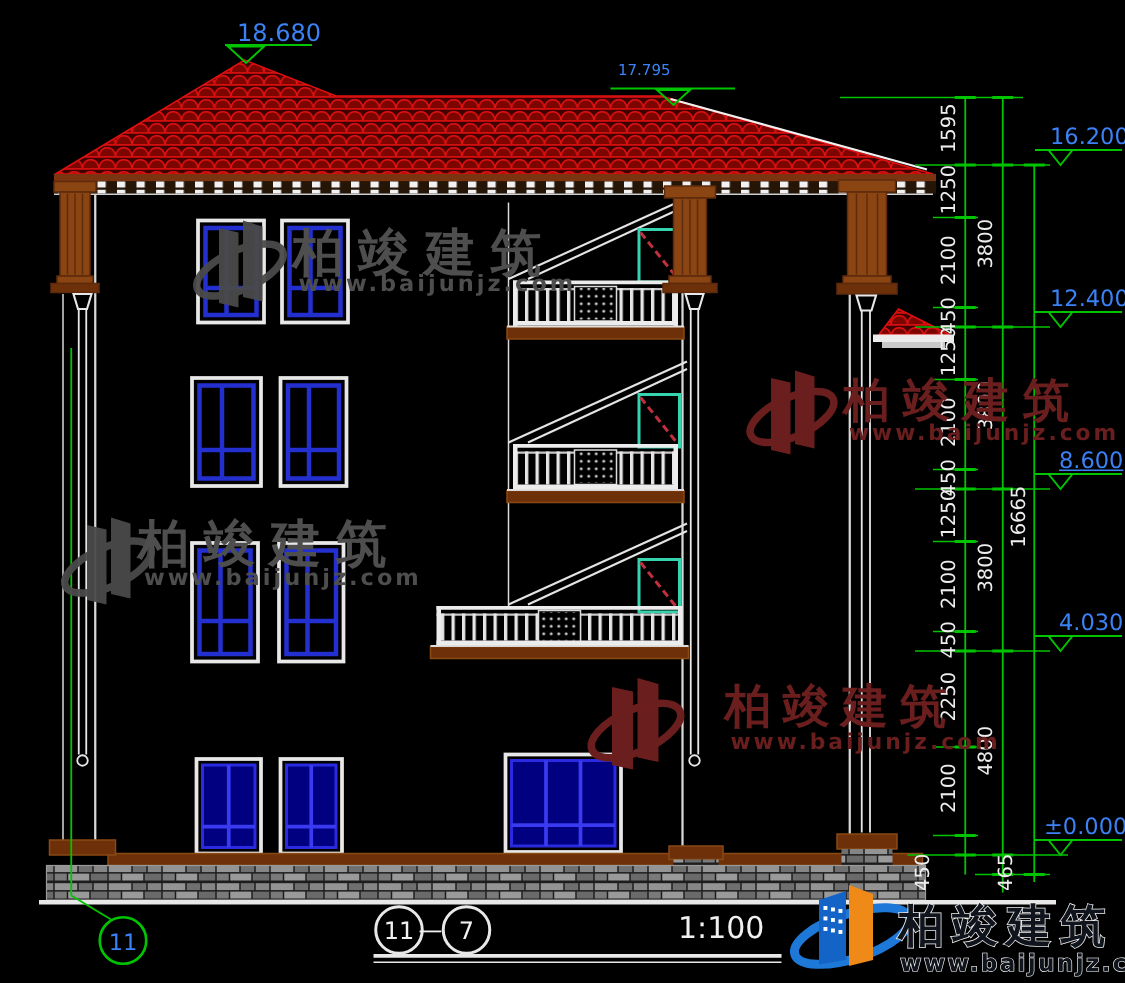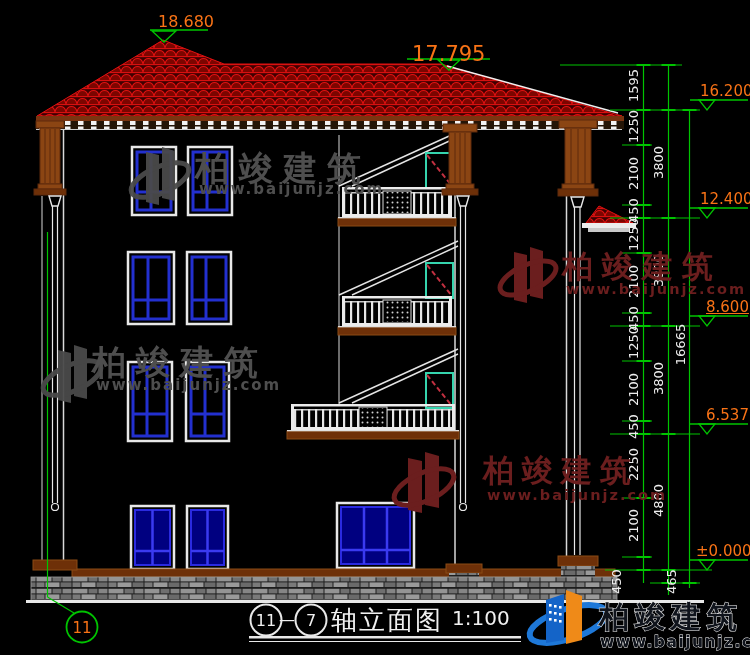--- a/index.html
+++ b/index.html
@@ -1,19 +1,19 @@
 <!DOCTYPE html>
 <html><head>
 <meta charset="utf-8">
 <style>
   html,body{margin:0;padding:0;background:#000;}
   #stage{position:relative;width:750px;height:655px;background:#000;overflow:hidden;
          font-family:"DejaVu Sans",sans-serif;}
   svg{position:absolute;left:0;top:0;}
-  .lbl{position:absolute;color:#f97316;white-space:nowrap;}
+  .lbl{position:absolute;color:#3b82f6;white-space:nowrap;}
   .vd{position:absolute;width:70px;text-align:center;font-size:13px;color:#ededed;
       transform:rotate(-90deg);white-space:nowrap;}
   .elev{font-size:15px;}
   .wm-brand{position:absolute;font-weight:bold;white-space:nowrap;}
   .wm-url{position:absolute;font-weight:bold;white-space:nowrap;letter-spacing:2px;}
   .gray{color:#4e4e4e;}
   .maroon{color:#6b1e1e;}
   .ttl{color:#f0f0f0;}
 </style>
 </head>
@@ -327,26 +327,26 @@
       <rect x="549" y="618" width="2.6" height="2.6"></rect>
           <rect x="554" y="619" width="2.6" height="2.6"></rect>
           <rect x="559" y="620" width="2.6" height="2.6"></rect>
     </g>
     <text x="599" y="627" font-size="30" font-weight="bold" letter-spacing="6" fill="#10141c" stroke="#f0f0f0" stroke-width="1" style="paint-order:stroke" font-family="DejaVu Sans, sans-serif">柏竣建筑</text>
     <text x="600" y="647" font-size="15.5" font-weight="bold" letter-spacing="1.5" fill="#10141c" stroke="#ffffff" stroke-width="0.8" style="paint-order:stroke" font-family="DejaVu Sans, sans-serif">www.baijunjz.com</text>
   </g>
 </svg>
 
 <div class="lbl" style="left:158px;top:12px;font-size:16px;">18.680</div>
-<div class="lbl" style="left:412px;top:42px;font-size:21px;">17.795</div>
+<div class="lbl" style="left:412px;top:42px;font-size:10px;">17.795</div>
 
 <div class="lbl elev" style="left:700px;top:82px;">16.200</div>
 <div class="lbl elev" style="left:700px;top:190px;">12.400</div>
 <div class="lbl elev" style="left:706px;top:298px;text-decoration:underline;">8.600</div>
-<div class="lbl elev" style="left:706px;top:406px;">6.537</div>
+<div class="lbl elev" style="left:706px;top:406px;">4.030</div>
 <div class="lbl elev" style="left:696px;top:542px;">±0.000</div>
 
 <div class="vd" style="left:598px;top:78px;">1595</div>
 <div class="vd" style="left:598px;top:119px;">1250</div>
 <div class="vd" style="left:598px;top:166px;">2100</div>
 <div class="vd" style="left:598px;top:203px;">450</div>
 <div class="vd" style="left:598px;top:227px;">1250</div>
 <div class="vd" style="left:598px;top:274px;">2100</div>
 <div class="vd" style="left:598px;top:311px;">450</div>
 <div class="vd" style="left:598px;top:335px;">1250</div>
@@ -362,21 +362,20 @@
 <div class="vd" style="left:623px;top:493px;">4800</div>
 <div class="vd" style="left:636px;top:574px;">465</div>
 
 <div class="vd" style="left:645px;top:337px;">16665</div>
 
 <div class="lbl" style="left:70px;top:619px;width:24px;text-align:center;font-size:15px;">11</div>
 
 <div class="lbl ttl" style="left:251px;top:611px;width:30px;text-align:center;font-size:16px;">11</div>
 <div class="lbl ttl" style="left:279px;top:610px;font-size:16px;">—</div>
 <div class="lbl ttl" style="left:296px;top:611px;width:30px;text-align:center;font-size:16px;">7</div>
-<div class="lbl ttl" style="left:331px;top:603px;font-size:26px;letter-spacing:2px;">轴立面图</div>
 <div class="lbl ttl" style="left:452px;top:606px;font-size:20px;">1:100</div>
 
 <div class="wm-brand gray" style="left:195px;top:146px;font-size:34px;letter-spacing:10px;">柏竣建筑</div>
 <div class="wm-url gray" style="left:199px;top:180px;font-size:15px;">www.baijunjz.com</div>
 <div class="wm-brand gray" style="left:92px;top:340px;font-size:34px;letter-spacing:10px;">柏竣建筑</div>
 <div class="wm-url gray" style="left:96px;top:376px;font-size:15px;">www.baijunjz.com</div>
 <div class="wm-brand maroon" style="left:562px;top:246px;font-size:31px;letter-spacing:9px;">柏竣建筑</div>
 <div class="wm-url maroon" style="left:566px;top:281px;font-size:14.5px;">www.baijunjz.com</div>
 <div class="wm-brand maroon" style="left:483px;top:450px;font-size:31px;letter-spacing:8px;">柏竣建筑</div>
 <div class="wm-url maroon" style="left:487px;top:487px;font-size:14.5px;">www.baijunjz.com</div>

